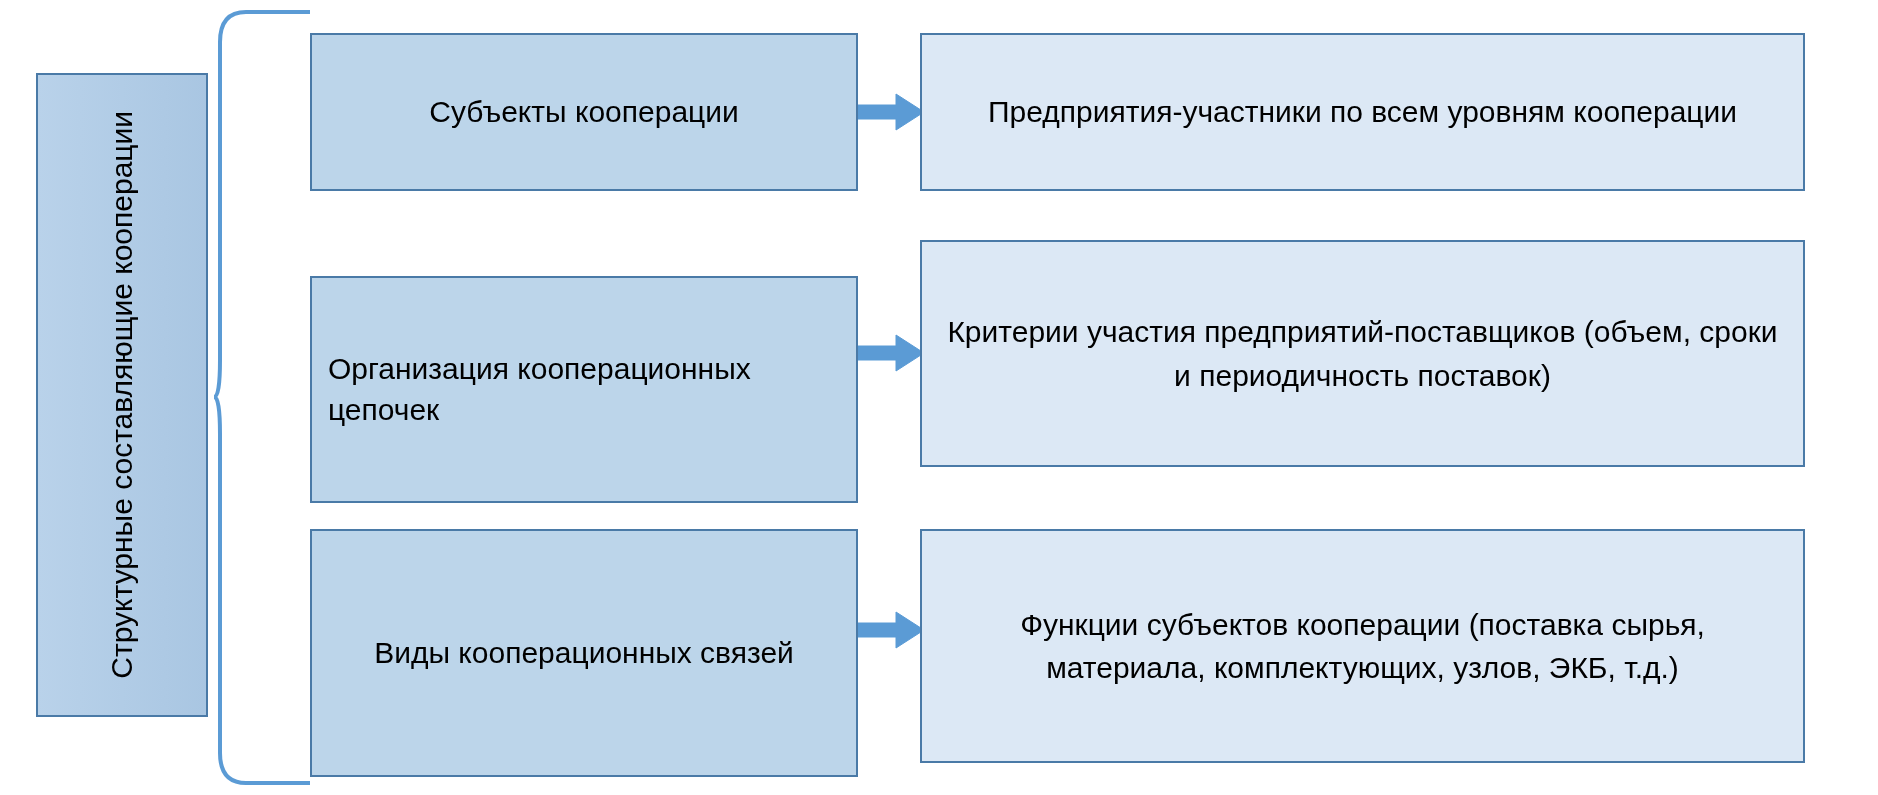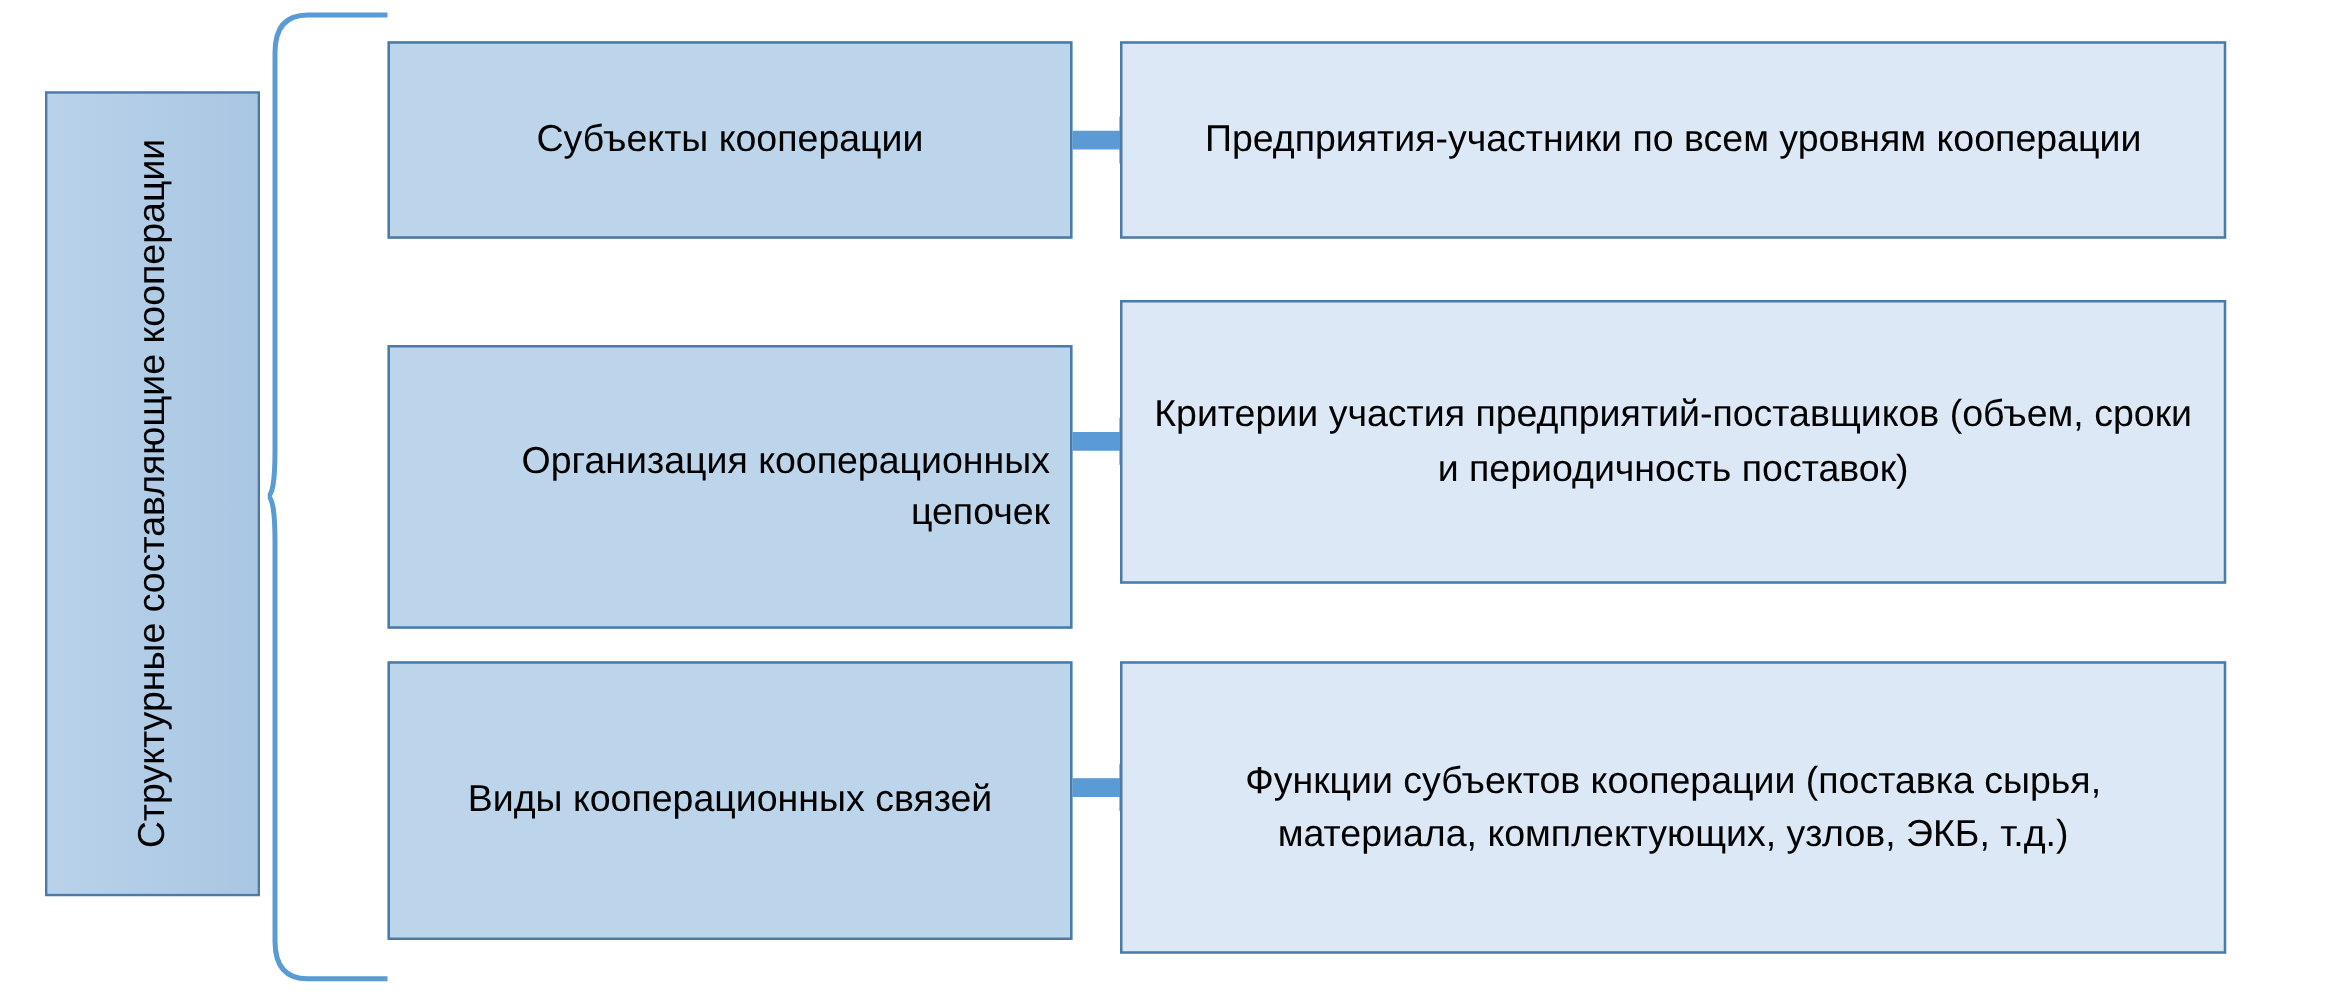--- a/index.html
+++ b/index.html
@@ -58,33 +58,33 @@
   .lbox {
     position: absolute;
     left: 310px;
     width: 548px;
     border: 2px solid #4a7aa7;
     background: #bcd5ea;
     box-sizing: border-box;
     display: flex;
     align-items: center;
     justify-content: center;
-    text-align: right;
+    text-align: left;
     font-size: 30px;
     line-height: 1.34;
     padding: 6px 16px;
   }
   .lbox1 { top: 33px;  height: 158px; }
   .lbox2 { top: 240px; height: 227px; margin-top: 36px; }
-  .lbox3 { top: 529px; height: 223px; }
+  .lbox3 { top: 529px; height: 248px; }
 
   
   .rbox {
     position: absolute;
-    left: 896px;
+    left: 920px;
     width: 885px;
     border: 2px solid #4a7aa7;
     background: #dce8f5;
     box-sizing: border-box;
     display: flex;
     align-items: center;
     justify-content: center;
     text-align: center;
     font-size: 30px;
     line-height: 1.45;

